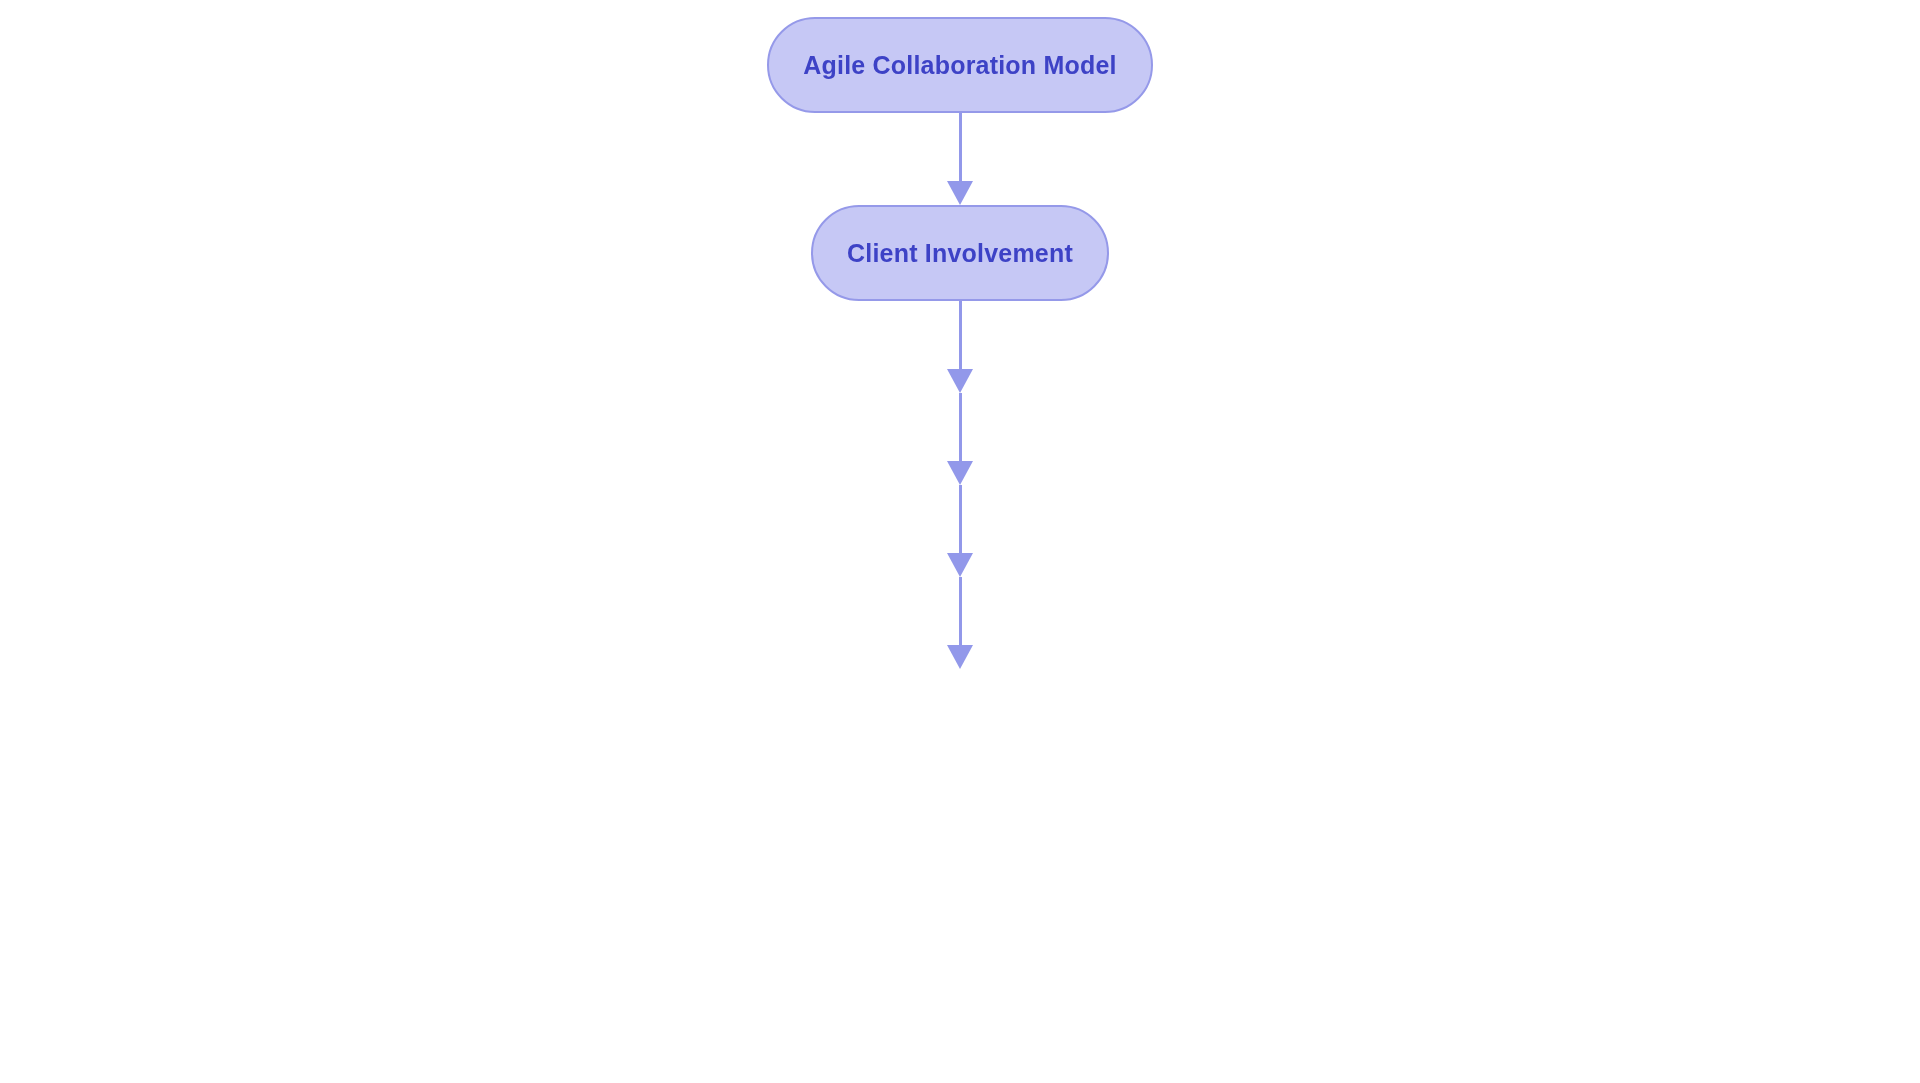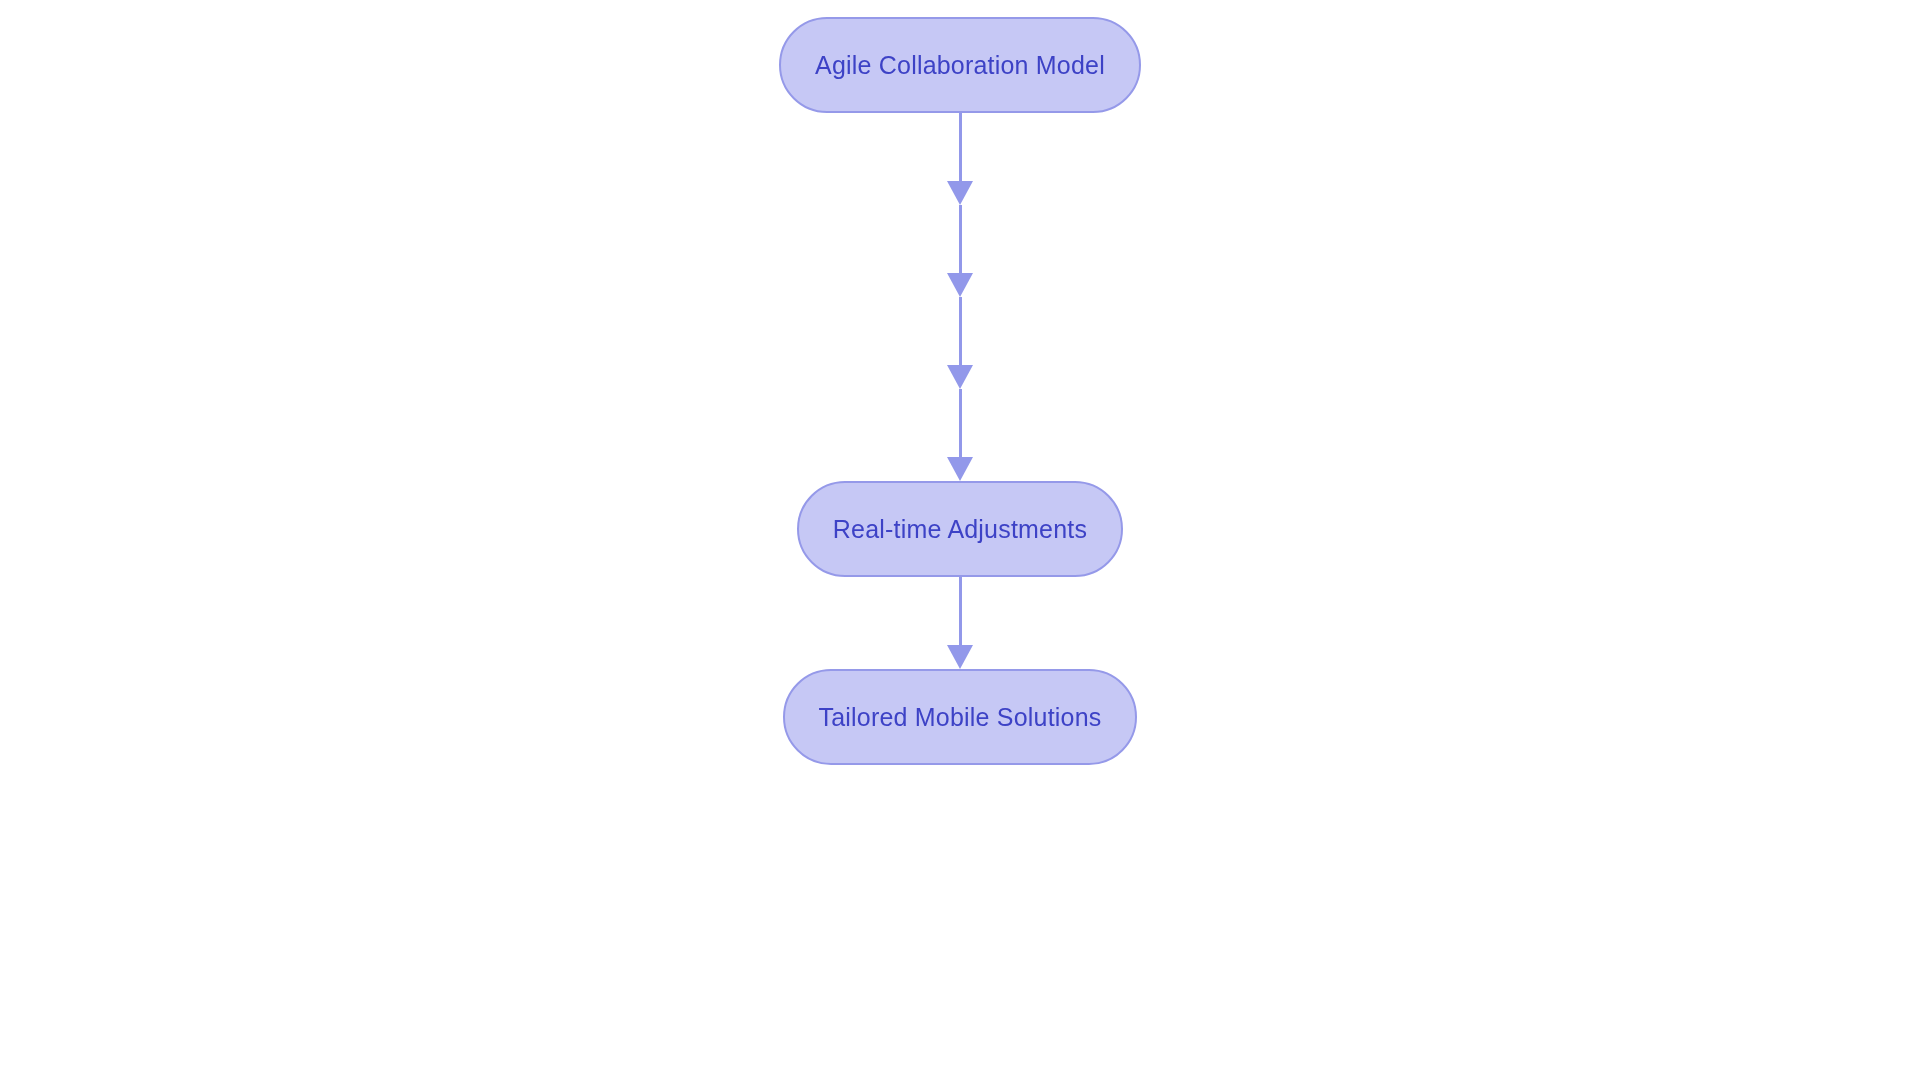--- a/index.html
+++ b/index.html
@@ -33,21 +33,21 @@
     border-radius: 48px;
     background: var(--node-fill);
     border: 2px solid var(--node-border);
     display: flex;
     align-items: center;
     justify-content: center;
     flex: 0 0 auto;
   }
   .flow-node .node-label {
     font-size: 25px;
-    font-weight: 400;
+    font-weight: 700;
     letter-spacing: 0.2px;
     color: var(--node-text);
     white-space: nowrap;
   }
   .connector {
     height: 92px;
     width: 26px;
     display: flex;
     flex-direction: column;
     align-items: center;
@@ -73,44 +73,41 @@
 
   <div class="flow-node">
     <span class="node-label">Agile Collaboration Model</span>
   </div>
 
   <div class="connector">
     <div class="arrow-line"></div>
     <div class="arrow-head"></div>
   </div>
 
+  <div class="flow-node">
+    <span class="node-label">Client Involvement</span>
+  </div>
 
   <div class="connector">
     <div class="arrow-line"></div>
     <div class="arrow-head"></div>
   </div>
 
 
   <div class="connector">
     <div class="arrow-line"></div>
     <div class="arrow-head"></div>
   </div>
 
 
   <div class="connector">
     <div class="arrow-line"></div>
     <div class="arrow-head"></div>
   </div>
 
-  <div class="flow-node">
-    <span class="node-label">Real-time Adjustments</span>
-  </div>
 
   <div class="connector">
     <div class="arrow-line"></div>
     <div class="arrow-head"></div>
   </div>
 
-  <div class="flow-node">
-    <span class="node-label">Tailored Mobile Solutions</span>
-  </div>
 
 </div>
 
 </body></html>

